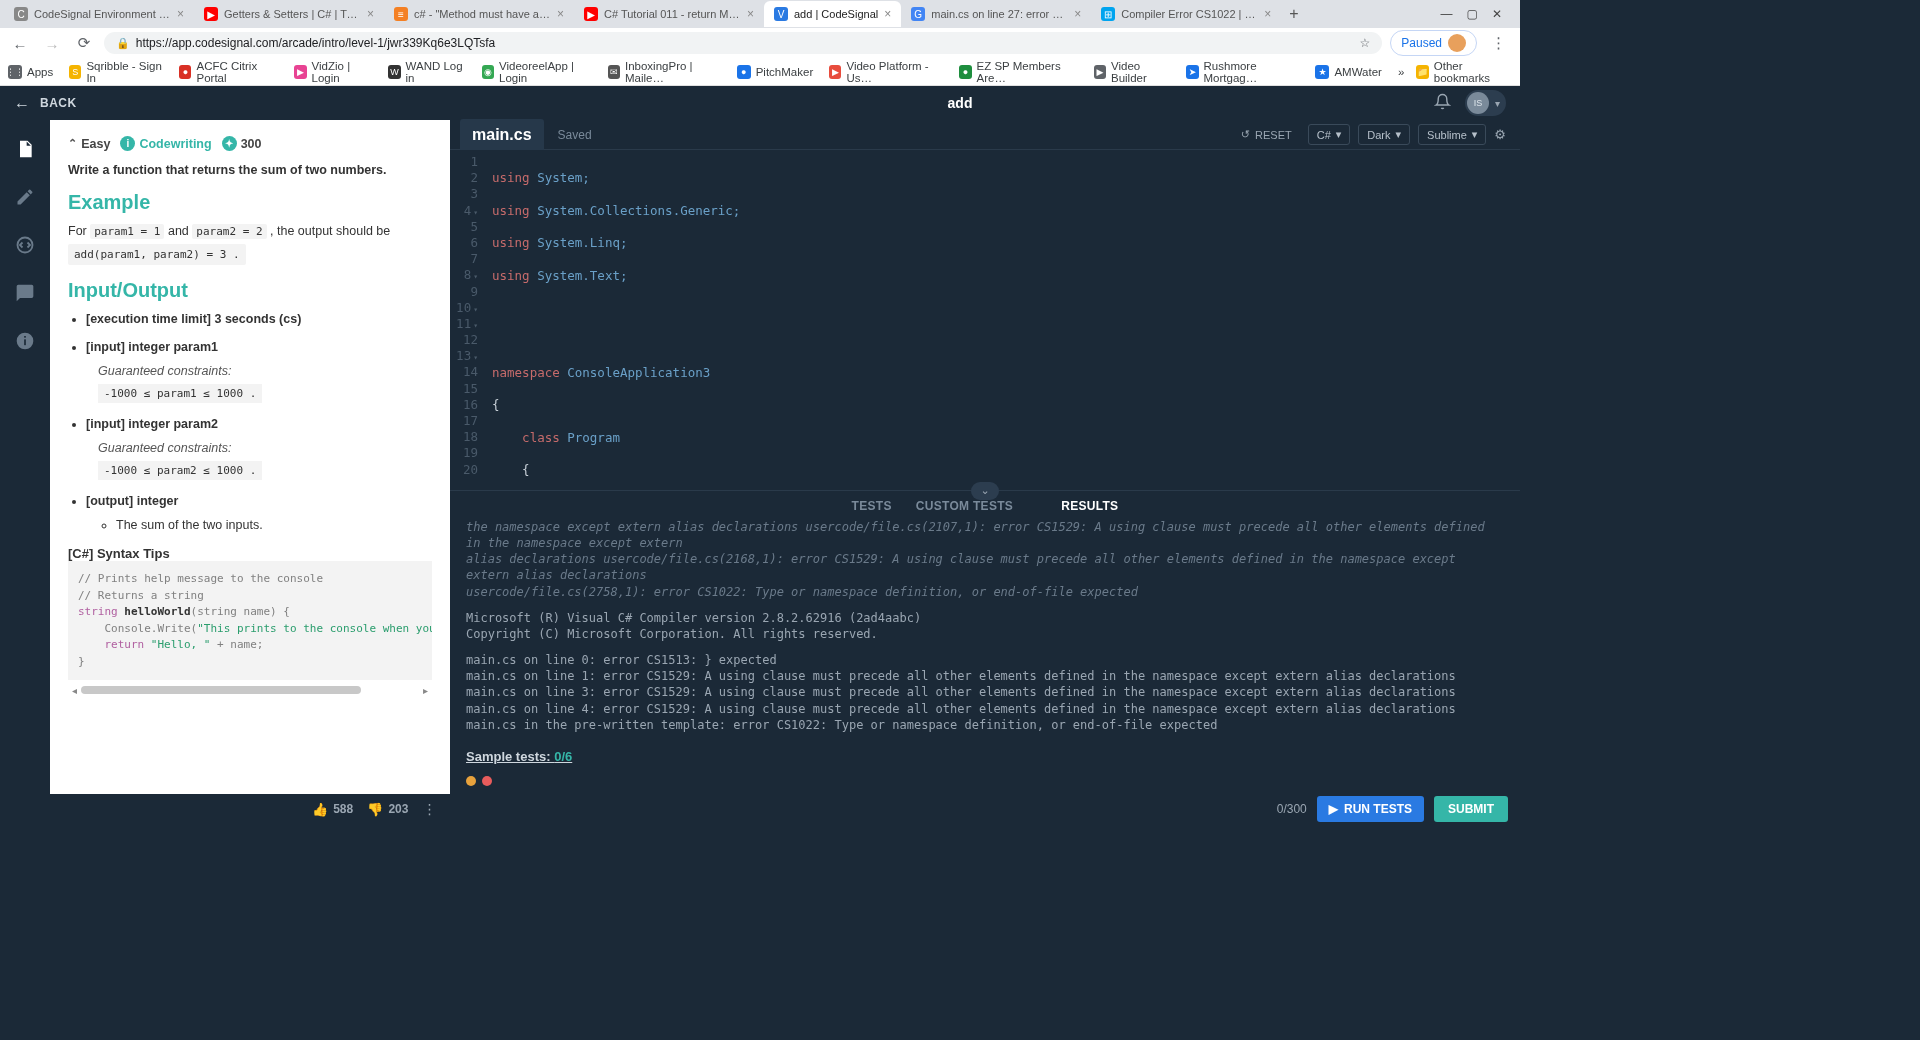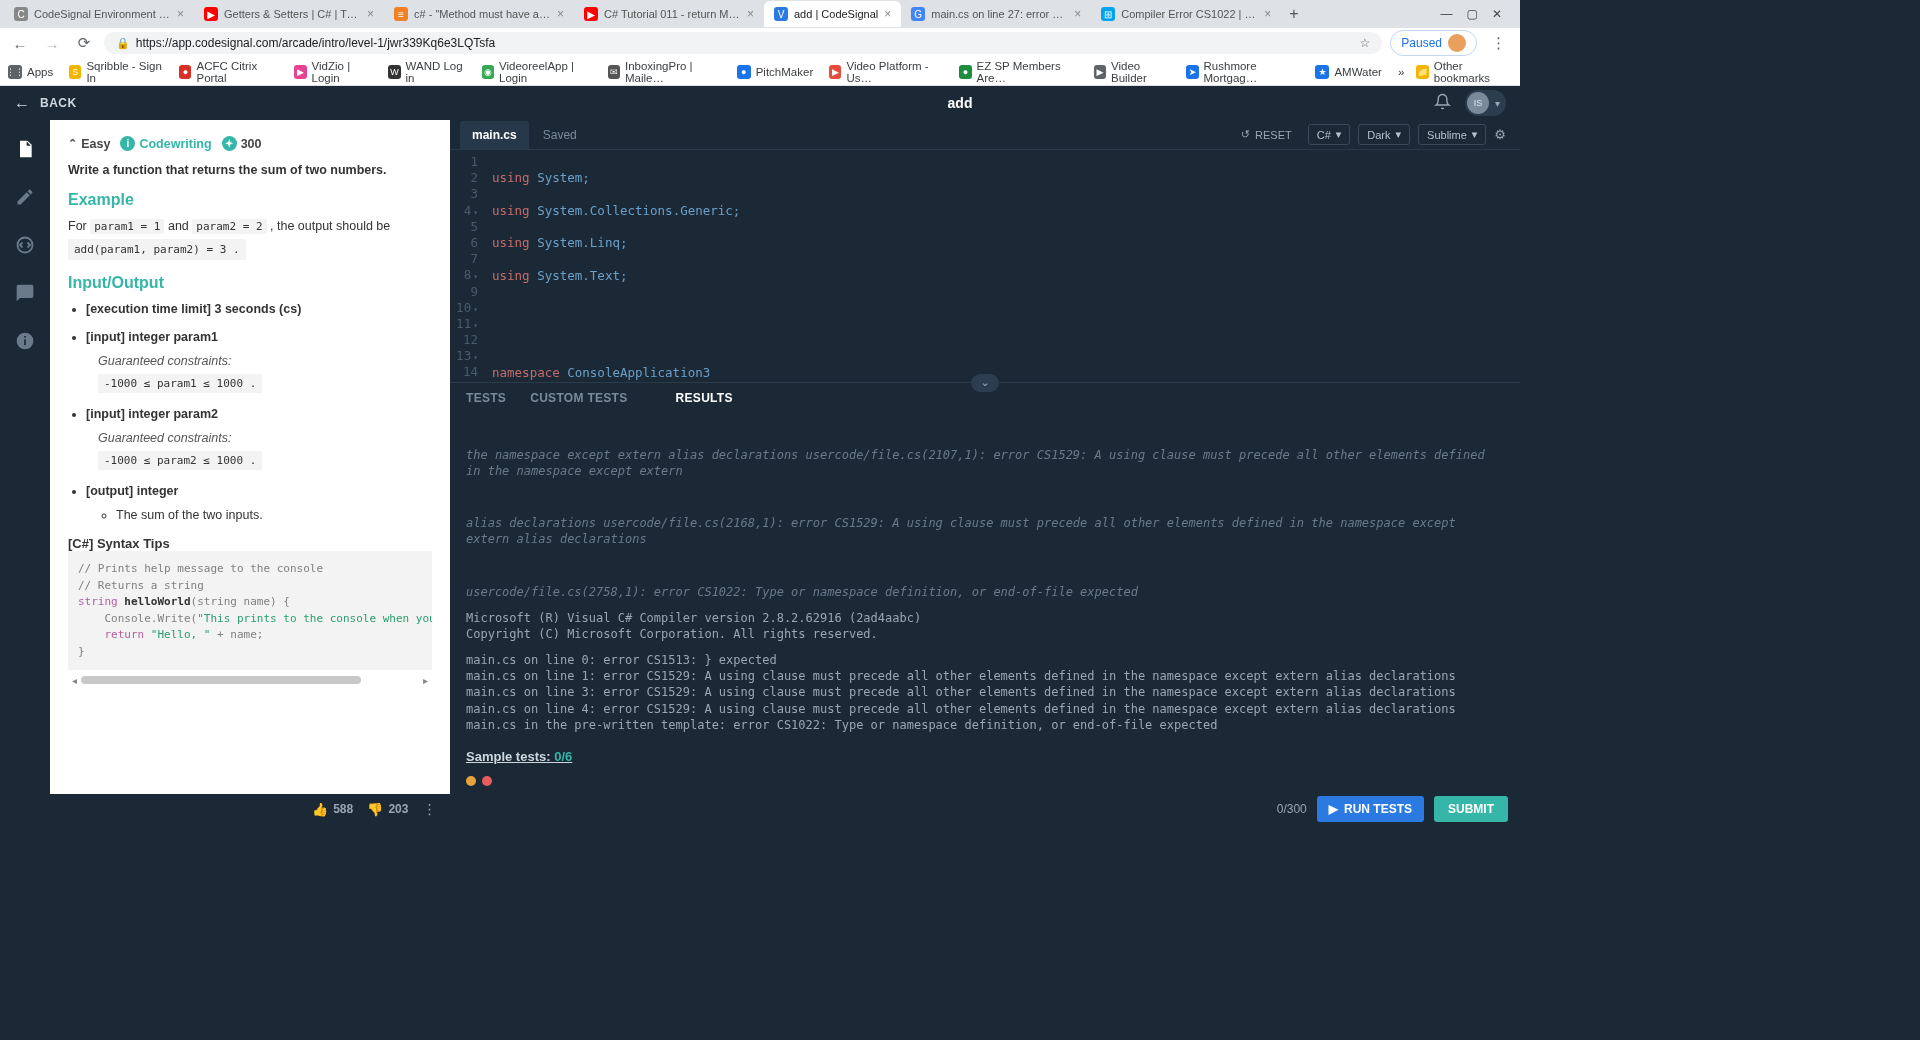--- a/index.html
+++ b/index.html
@@ -50,21 +50,21 @@
 
 .problem-panel { width: 400px; background: #fff; color: #333; overflow-y: auto; padding: 16px 18px 10px 18px; position: relative; font-size: 13px; }
 .prob-header { display: flex; align-items: center; gap: 10px; margin-bottom: 12px; }
 .difficulty { display: flex; align-items: center; gap: 4px; color: #444; font-weight: 700; font-size: 12.5px; }
 .diff-caret { color: #555; font-size: 11px; }
 .badge-codewriting { display: flex; align-items: center; gap: 4px; color: #35b6a8; font-weight: 700; font-size: 12.5px; }
 .badge-circle { width: 15px; height: 15px; border-radius: 50%; background: #35b6a8; color: #fff; display: inline-flex; align-items: center; justify-content: center; font-size: 10px; font-weight: 700; }
 .badge-points { display: flex; align-items: center; gap: 4px; font-weight: 700; font-size: 12.5px; color: #444; }
 .badge-points .badge-circle { background: #35b6a8; }
 .prob-desc { margin-bottom: 8px; font-weight: 700; font-size: 12.5px; }
-.section-h { color: #35b6a8; font-weight: 700; font-size: 16px; margin: 14px 0 10px 0; }
+.section-h { color: #35b6a8; font-weight: 700; font-size: 20px; margin: 14px 0 10px 0; }
 .example-line { font-size: 12.5px; margin-bottom: 6px; }
 .inline-code { font-family: "Consolas", monospace; background: #f3f3f3; padding: 1px 4px; border-radius: 2px; font-size: 11px; }
 .code-block { font-family: "Consolas", monospace; background: #f3f3f3; padding: 4px 6px; border-radius: 2px; font-size: 11px; display: inline-block; }
 .io-list { list-style: disc; padding-left: 18px; font-size: 12.5px; }
 .io-list > li { margin-bottom: 14px; }
 .io-title { font-weight: 700; margin-bottom: 10px; }
 .io-sub { font-style: italic; color: #555; margin: 8px 0 6px 12px; }
 .io-constraint { font-family: "Consolas", monospace; background: #f3f3f3; padding: 3px 6px; margin-left: 12px; display: inline-block; font-size: 11px; }
 .io-sublist { list-style: circle; padding-left: 30px; margin-top: 8px; }
 .syntax-tips-h { font-weight: 700; margin: 14px 0 0 0; font-size: 13px; }
@@ -72,44 +72,44 @@
 .tips-box .kw { color: #b05fa0; }
 .tips-box .fn { color: #333; font-weight: 700; }
 .tips-box .str { color: #2a9d6d; }
 .scroll-track { height: 12px; display: flex; align-items: center; margin-top: 4px; }
 .scroll-thumb-h { height: 8px; width: 280px; background: #c8c8c8; border-radius: 4px; }
 .scroll-arrow { color: #888; font-size: 10px; padding: 0 4px; }
 
 
 .editor-area { flex: 1; display: flex; flex-direction: column; background: #1b2937; min-width: 0; }
 .editor-header { height: 30px; display: flex; align-items: center; padding: 0 14px 0 10px; background: #1b2937; border-bottom: 1px solid #2a3a4a; }
-.file-tab { background: #26384a; color: #fff; font-weight: 700; font-size: 12px; padding: 7px 12px; border-radius: 3px 3px 0 0; }
+.file-tab { background: #26384a; color: #fff; font-weight: 700; font-size: 16px; padding: 7px 12px; border-radius: 3px 3px 0 0; }
 .saved-lbl { color: #7a8a9a; font-size: 12px; margin-left: 14px; }
 .editor-controls { margin-left: auto; display: flex; align-items: center; gap: 8px; }
 .ec-btn { display: flex; align-items: center; gap: 5px; border: 1px solid #3a4a5a; border-radius: 3px; padding: 3px 8px; color: #b6c0ca; font-size: 11px; cursor: pointer; }
 .ec-reset { border: none; color: #9aa6b2; }
 .ec-gear { color: #9aa6b2; font-size: 13px; cursor: pointer; }
 
 .code-area { flex: 1; display: flex; background: #1b2937; overflow: hidden; font-family: "Consolas", monospace; font-size: 12.5px; line-height: 1.3; }
 .gutter { width: 34px; text-align: right; color: #4a5a6a; padding: 4px 6px 0 0; user-select: none; }
 .gutter div { height: 16.2px; }
 .gutter .fold::after { content: "▾"; font-size: 8px; margin-left: 2px; }
 .code-body { flex: 1; padding: 4px 0 0 8px; color: #c8d0d8; white-space: pre; }
 .code-body .line { height: 16.2px; }
 .kw1 { color: #c66b6b; } 
 .kw2 { color: #6aa0c8; }
 
 
 .results-panel { background: #1b2937; border-top: 1px solid #2a3a4a; display: flex; flex-direction: column; position: relative; }
 .collapse-chevron { position: absolute; top: -9px; left: 50%; transform: translateX(-50%); width: 28px; height: 18px; background: #2c3d4f; border-radius: 9px; color: #9aa6b2; font-size: 11px; display: flex; align-items: center; justify-content: center; cursor: pointer; }
-.results-tabs { display: flex; gap: 24px; padding: 8px 16px 6px 16px; }
+.results-tabs { display: flex; gap: 24px; padding: 8px 16px 6px 16px; justify-content: center; }
 .r-tab { color: #7a8a9a; font-weight: 700; font-size: 12px; letter-spacing: 0.3px; cursor: pointer; }
 .r-tab.active { color: #fff; padding-left: 24px; }
 .results-body { padding: 0 16px 8px 16px; color: #9aa6b2; font-family: "Consolas", monospace; font-size: 12px; line-height: 1.35; overflow-x: hidden; }
-.results-body .faded { color: #6a7a8a; font-style: italic; margin-top: 36px; }
+.results-body .faded { color: #6a7a8a; font-style: italic; }
 .sample-tests { padding: 8px 16px; color: #cfd7de; font-size: 13px; font-weight: 700; text-decoration: underline; }
 .sample-tests .frac { color: #35b6a8; }
 .loading-dots { display: flex; gap: 6px; padding: 4px 16px 8px 16px; }
 .ld { width: 10px; height: 10px; border-radius: 50%; }
 
 
 .bottom-bar { height: 30px; background: #1b2937; display: flex; align-items: center; padding: 0 12px; }
 .votes { display: flex; align-items: center; gap: 14px; color: #9aa6b2; margin-left: 300px; font-size: 12px; }
 .votes .thumb { font-size: 13px; }
 .votes .v-row { display: flex; align-items: center; gap: 5px; font-weight: 700; cursor: pointer; }

